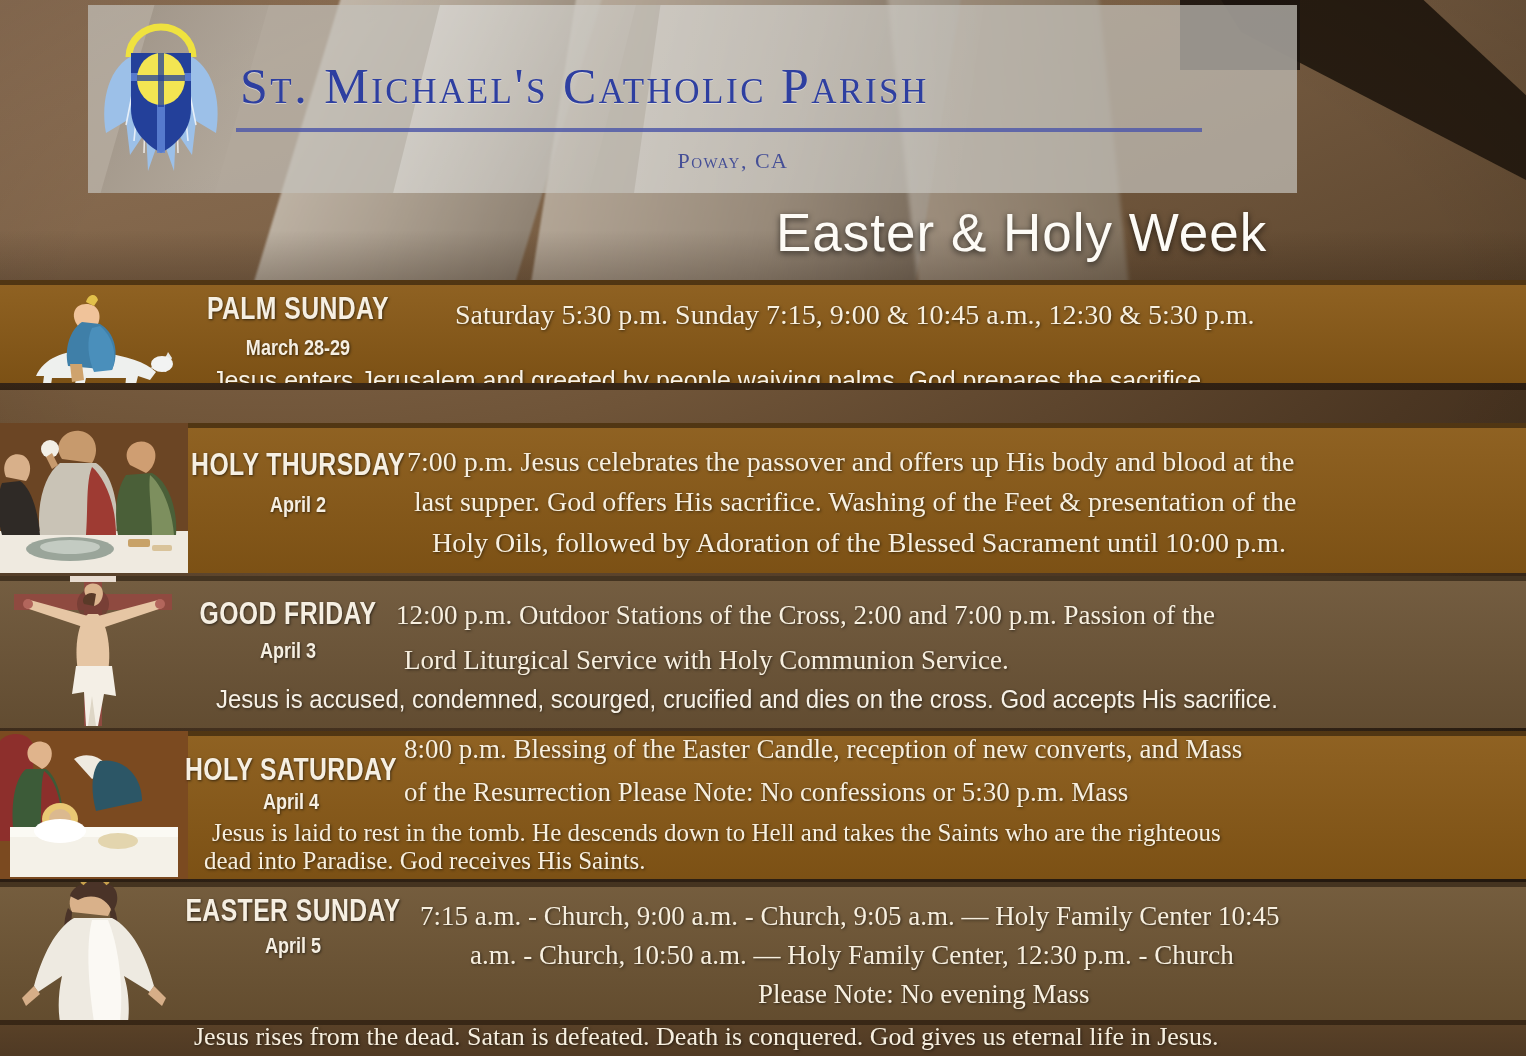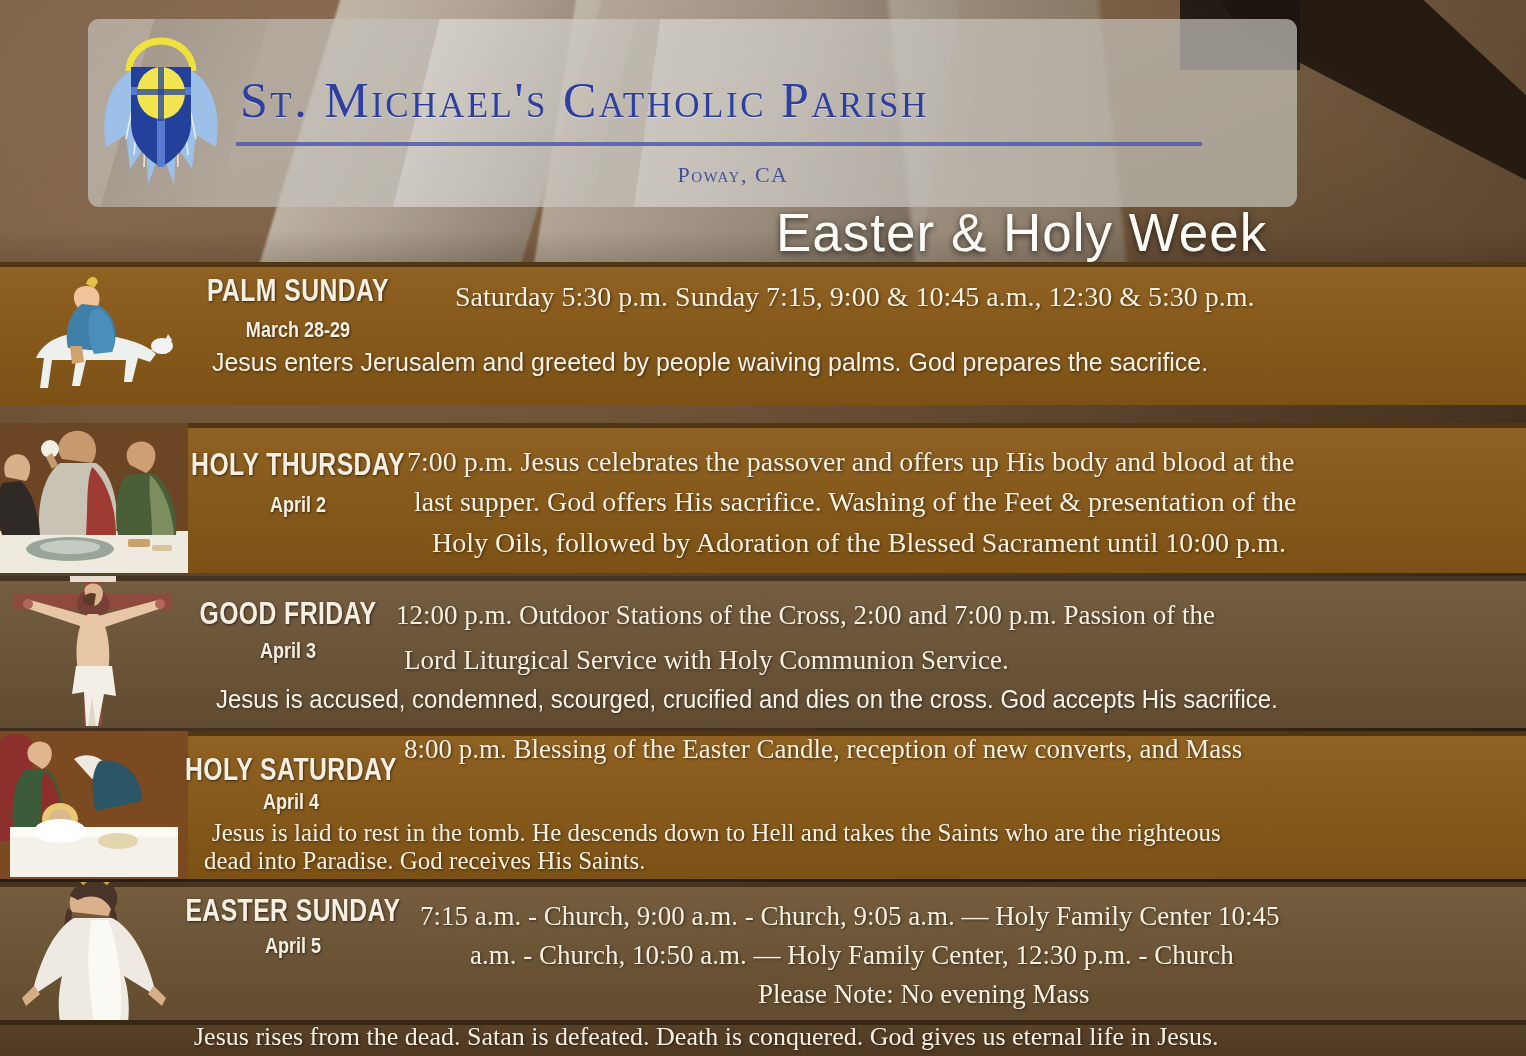--- a/index.html
+++ b/index.html
@@ -51,24 +51,23 @@
     position:absolute;inset:0;
     background:radial-gradient(130% 95% at 50% 30%,rgba(0,0,0,0) 35%,rgba(0,0,0,.45) 100%);
   }
   .bg-lowfade{
     position:absolute;left:0;top:230px;width:100%;height:160px;
     background:linear-gradient(180deg,rgba(40,26,14,0) 0%,rgba(40,26,14,.85) 100%);
   }
 
   
   .banner{
-    position:absolute;left:88px;top:19px;width:1209px;height:188px;
+    position:absolute;left:88px;top:5px;width:1209px;height:188px;
     background:rgba(196,192,186,.72);
     overflow:hidden;
-    border-radius:11px;
   }
   .banner-sheen{
     position:absolute;left:330px;top:-40px;width:190px;height:280px;
     background:linear-gradient(100deg,rgba(255,255,255,.30),rgba(255,255,255,0));
     transform:rotate(14deg);
   }
   .banner-sheen2{
     position:absolute;left:560px;top:-60px;width:320px;height:320px;
     background:linear-gradient(95deg,rgba(255,255,255,.22),rgba(255,255,255,0));
     transform:rotate(8deg);
@@ -195,21 +194,21 @@
     </div>
 
     <div class="parish-title">St. Michael's Catholic Parish</div>
     <div class="title-rule"></div>
     <div class="parish-sub">Poway, CA</div>
   </div>
 
   <div class="main-heading">Easter &amp; Holy Week</div>
 
   <div id="bands">
-      <div class="band" style="top: 262px; height: 143px; background: linear-gradient(rgba(255, 255, 255, 0.05), rgba(0, 0, 0, 0.1)), rgb(138, 90, 23);">
+      <div class="band" style="top: 280px; height: 103px; background: linear-gradient(rgba(255, 255, 255, 0.05), rgba(0, 0, 0, 0.1)), rgb(138, 90, 23);">
         <div class="sep"></div>
         <div class="thumb">
           <svg viewBox="0 0 188 143" width="188" height="143">
         <path d="M36 96 C46 74 74 68 100 72 C126 76 146 82 156 92 L150 100 L138 96 L132 120 L124 120 L126 98 L86 98 L80 124 L72 124 L76 98 L52 98 L48 126 L40 126 L44 96 Z" fill="#eef0ee"></path>
         <path d="M150 88 C160 84 166 78 168 72 L172 78 L166 92 Z" fill="#e7e9e7"></path>
         <ellipse cx="162" cy="84" rx="11" ry="8" fill="#f2f3f2"></ellipse>
         <path d="M78 46 C70 36 74 24 86 24 C98 24 102 34 98 44 Z" fill="#f0c39a"></path>
         <path d="M82 42 C70 50 64 68 68 86 L112 90 C120 72 114 52 100 44 Z" fill="#3f7fa8"></path>
         <path d="M92 48 C86 60 88 78 94 92 L112 90 C118 74 112 56 100 46 Z" fill="#4a8fbb"></path>
         <path d="M86 22 C88 14 96 12 98 20 L94 26 Z" fill="#e2c04a"></path>
@@ -289,20 +288,21 @@
         <ellipse cx="60" cy="88" rx="11" ry="10" fill="#dbb98f"></ellipse>
         <rect x="10" y="96" width="168" height="50" fill="#f4f1e8"></rect>
         <path d="M10 96 L178 96 L178 106 L10 106 Z" fill="#fbfaf4"></path>
         <ellipse cx="60" cy="100" rx="26" ry="12" fill="#ffffff"></ellipse>
         <ellipse cx="118" cy="110" rx="20" ry="8" fill="#e3d5ae"></ellipse>
       </svg>
         </div>
         <div class="day-title" style="font-size: 31px; top: 21px; left: 0px; width: 582px;">HOLY SATURDAY</div>
         <div class="day-date" style="font-size: 22px; top: 58px; left: 0px; width: 582px;">April 4</div>
         <div class="serif-line" style="font-size: 27px; left: 404px; top: 3px;">8:00 p.m.  Blessing of the Easter Candle, reception of new converts, and Mass</div>
+        <div class="serif-line" style="font-size: 27px; left: 404px; top: 46px;">of the Resurrection Please Note: No confessions or 5:30 p.m. Mass</div>
         <div class="serif-line" style="font-size: 25px; left: 204px; top: 88px; margin-left: 8px;">Jesus is laid to rest in the tomb. He descends down to Hell and takes the Saints who are the righteous</div>
         <div class="serif-line" style="font-size: 25px; left: 204px; top: 116px;">dead into Paradise. God receives His Saints.</div>
       </div>
       <div class="band" style="top: 882px; height: 138px; background: linear-gradient(rgba(255, 255, 255, 0.05), rgba(0, 0, 0, 0.1)), rgb(110, 85, 52);">
         <div class="sep"></div>
         <div class="thumb">
           <svg viewBox="0 0 188 140" width="188" height="140">
         <path d="M72 30 C64 14 78 0 94 2 C110 4 116 20 108 34 Z" fill="#d9b18a"></path>
         <path d="M70 14 C72 2 96 -6 112 4 C120 10 118 24 112 30 C108 16 92 10 78 18 Z" fill="#4a3328"></path>
         <path d="M68 26 C62 40 64 56 70 64 L72 30 Z" fill="#4a3328"></path>

